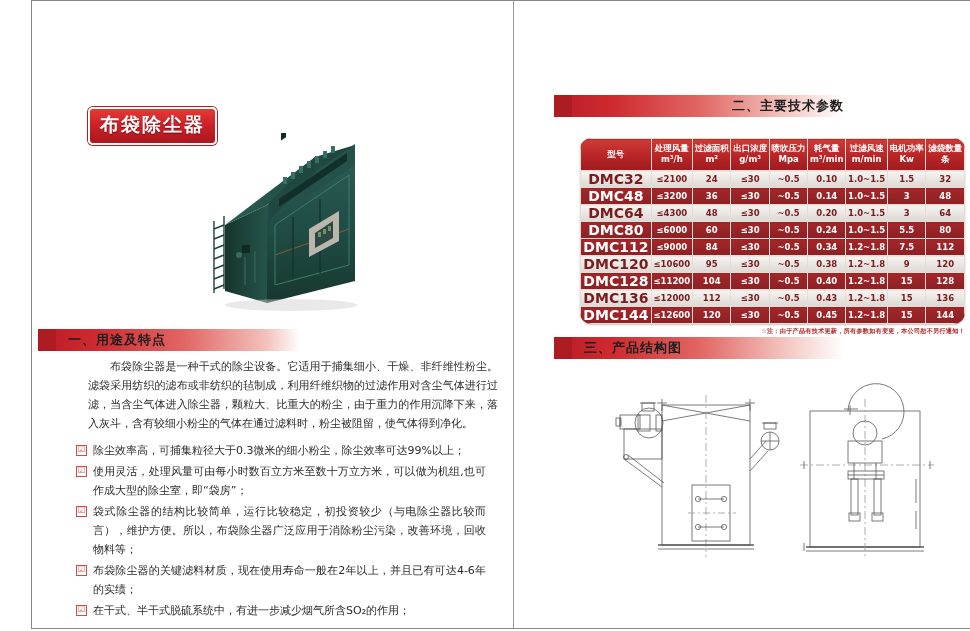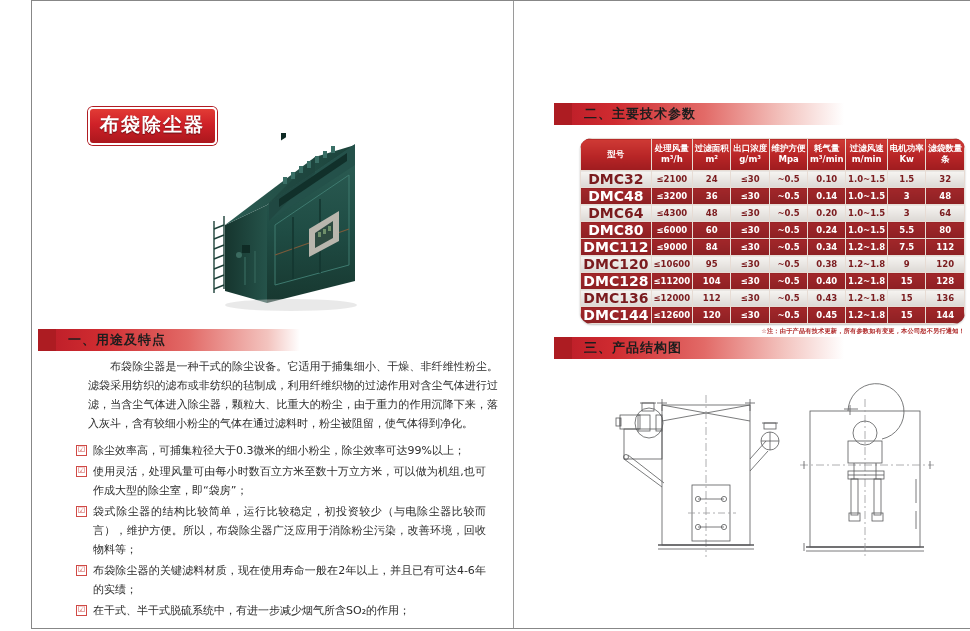--- a/index.html
+++ b/index.html
@@ -228,34 +228,34 @@
     <div class="bullet">
       <span class="chk">☑</span>
       <span class="btxt">布袋除尘器的关键滤料材质，现在使用寿命一般在2年以上，并且已有可达4-6年的实绩；</span>
     </div>
     <div class="bullet">
       <span class="chk">☑</span>
       <span class="btxt">在干式、半干式脱硫系统中，有进一步减少烟气所含SO₂的作用；</span>
     </div>
   </div>
 
-  <div class="sec-bar" style="left:522px;top:102px;width:290px;">
+  <div class="sec-bar" style="left:522px;top:94px;width:290px;justify-content:space-between;">
     <div class="lead"></div>
     <div class="sec-title"><span>二、</span><span>主要技术参数</span></div>
   </div>
 
   <div class="tbl-wrap">
     <table class="spec">
       <thead>
         <tr>
           <th><span>型号</span></th>
           <th><span>处理风量</span><br><span>m³/h</span></th>
           <th><span>过滤面积</span><br><span>m²</span></th>
           <th><span>出口浓度</span><br><span>g/m³</span></th>
-          <th><span>维护方便</span><br><span>Mpa</span></th>
+          <th><span>喷吹压力</span><br><span>Mpa</span></th>
           <th><span>耗气量</span><br><span>m³/min</span></th>
           <th><span>过滤风速</span><br><span>m/min</span></th>
           <th><span>电机功率</span><br><span>Kw</span></th>
           <th><span>滤袋数量</span><br><span>条</span></th>
         </tr>
       </thead>
       <tbody>
         <tr class="lite">
             <td class="model">DMC32</td>
             <td>≤2100</td>

